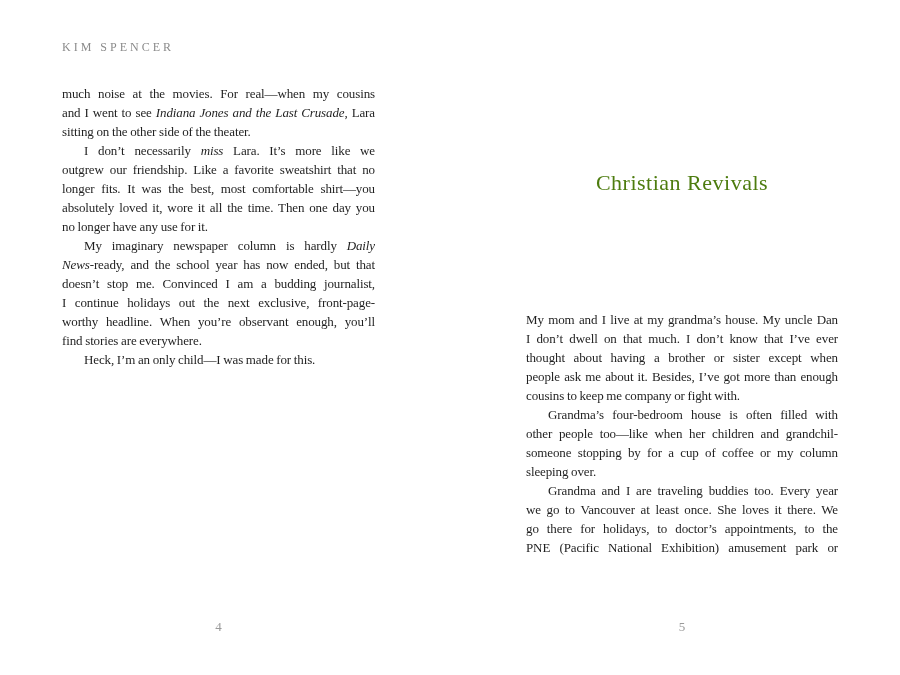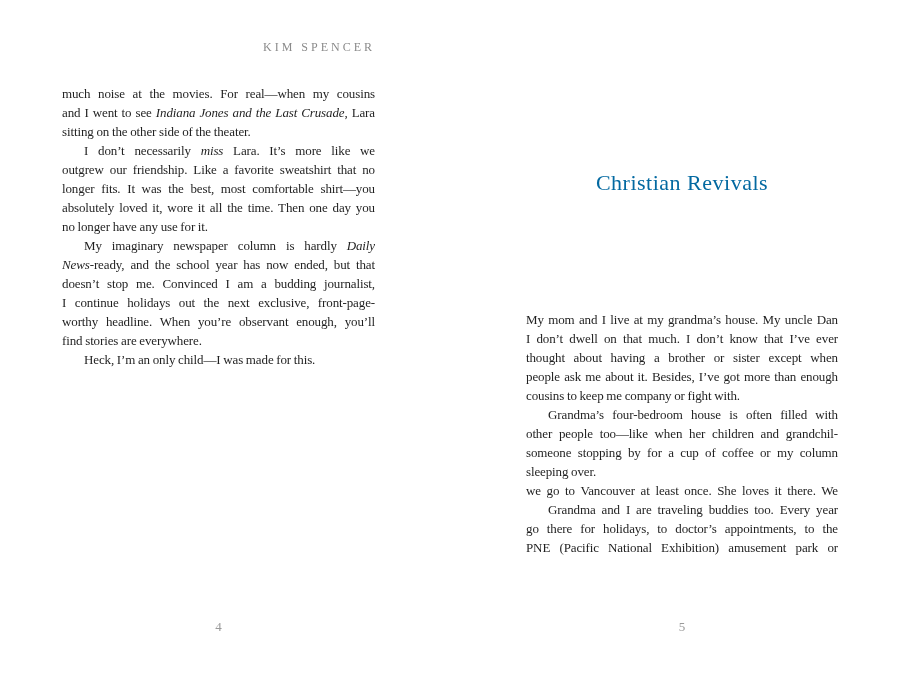--- a/index.html
+++ b/index.html
@@ -26,38 +26,38 @@
     background: #ffffff;
   }
   .page.left  { left: 0; }
   .page.right { left: 450px; }
 
   .running-head {
     position: absolute;
     left: 62px;
     top: 40px;
     width: 313px;
-    text-align: right;
+    text-align: left;
     font-family: cursive;
     font-size: 12px;
     font-weight: 400;
     letter-spacing: 3px;
     color: #8b8b8b;
   }
 
   .chapter-title {
     position: absolute;
     left: 76px;  
     top: 170px;
     width: 312px;
     text-align: center;
     font-family: cursive;
     font-size: 22px;
     letter-spacing: 0.5px;
-    color: #0369a1;
+    color: #4d7c0f;
   }
 
   .text-block {
     position: absolute;
     color: #1f1f1f;
   }
   .text-block.left-text {
     left: 62px;
     top: 84px;
     width: 313px;
@@ -127,21 +127,21 @@
     <div class="text-block right-text">
         <div class="tline"><span>My mom and I live at my grandma’s house. My uncle Dan</span></div>
         <div class="tline"><span>I don’t dwell on that much. I don’t know that I’ve ever</span></div>
         <div class="tline"><span>thought about having a brother or sister except when</span></div>
         <div class="tline"><span>people ask me about it. Besides, I’ve got more than enough</span></div>
         <div class="tline end"><span>cousins to keep me company or fight with.</span></div>
         <div class="tline ind"><span>Grandma’s four-bedroom house is often filled with</span></div>
         <div class="tline"><span>other people too—like when her children and grandchil-</span></div>
         <div class="tline"><span>someone stopping by for a cup of coffee or my column</span></div>
         <div class="tline end"><span>sleeping over.</span></div>
+        <div class="tline ind"><span>Grandma and I are traveling buddies too. Every year</span></div>
         <div class="tline"><span>we go to Vancouver at least once. She loves it there. We</span></div>
-        <div class="tline ind"><span>Grandma and I are traveling buddies too. Every year</span></div>
         <div class="tline"><span>go there for holidays, to doctor’s appointments, to the</span></div>
         <div class="tline"><span>PNE (Pacific National Exhibition) amusement park or</span></div>
       </div>
     <div class="page-number right-num">5</div>
   </div>
 
 </div>
 
 </body></html>

